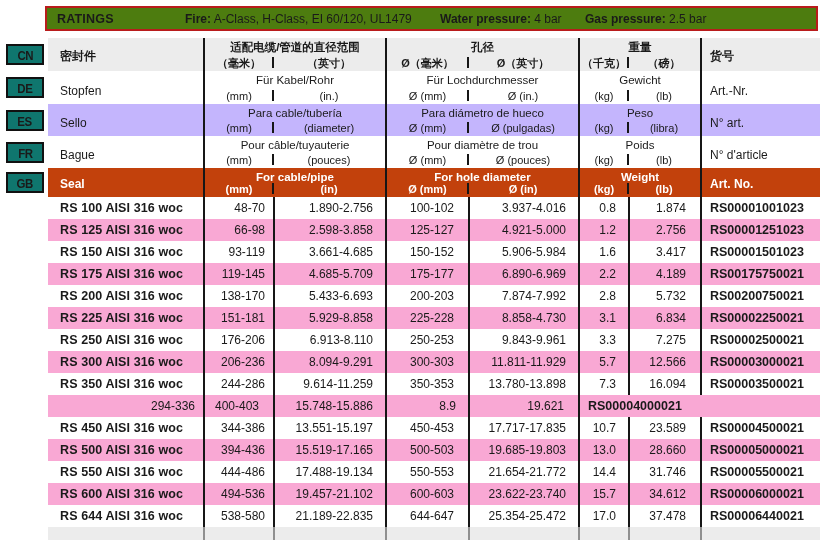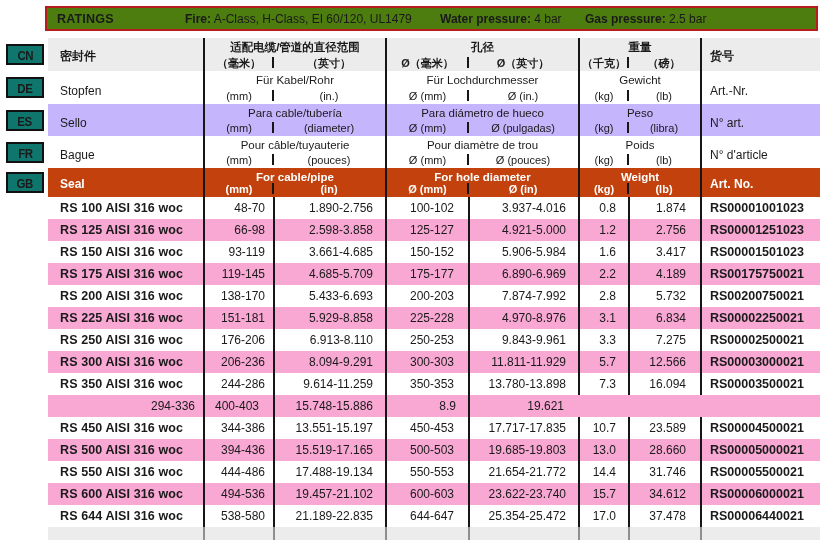--- a/index.html
+++ b/index.html
@@ -291,21 +291,21 @@
         <div class="cell c-num pr12">7.874-7.992</div>
         <div class="cell c-num pr12">2.8</div>
         <div class="cell c-num pr14">5.732</div>
         <div class="cell c-art">RS00200750021</div>
       </div>
       <div class="row cols8 drow alt">
         <div class="cell c-seal">RS 225 AISI 316 woc</div>
         <div class="cell c-num pr8">151-181</div>
         <div class="cell c-num pr12">5.929-8.858</div>
         <div class="cell c-num pr14">225-228</div>
-        <div class="cell c-num pr12">4.970-8.976</div>
+        <div class="cell c-num pr12">8.858-4.730</div>
         <div class="cell c-num pr12">3.1</div>
         <div class="cell c-num pr14">6.834</div>
         <div class="cell c-art">RS00002250021</div>
       </div>
       <div class="row cols8 drow">
         <div class="cell c-seal">RS 250 AISI 316 woc</div>
         <div class="cell c-num pr8">176-206</div>
         <div class="cell c-num pr12">6.913-8.110</div>
         <div class="cell c-num pr14">250-253</div>
         <div class="cell c-num pr12">9.843-9.961</div>
@@ -332,20 +332,21 @@
         <div class="cell c-num pr12">7.3</div>
         <div class="cell c-num pr14">16.094</div>
         <div class="cell c-art">RS00003500021</div>
       </div>
       <div class="row cols8 drow alt">
         <div class="cell c-num pr8">294-336</div>
         <div class="cell c-num pr14">400-403</div>
         <div class="cell c-num pr12">15.748-15.886</div>
         <div class="cell c-num pr12">8.9</div>
         <div class="cell c-num pr14">19.621</div>
+        <div class="cell c-art">RS00004000021</div>
       </div>
       <div class="row cols8 drow">
         <div class="cell c-seal">RS 450 AISI 316 woc</div>
         <div class="cell c-num pr8">344-386</div>
         <div class="cell c-num pr12">13.551-15.197</div>
         <div class="cell c-num pr14">450-453</div>
         <div class="cell c-num pr12">17.717-17.835</div>
         <div class="cell c-num pr12">10.7</div>
         <div class="cell c-num pr14">23.589</div>
         <div class="cell c-art">RS00004500021</div>

